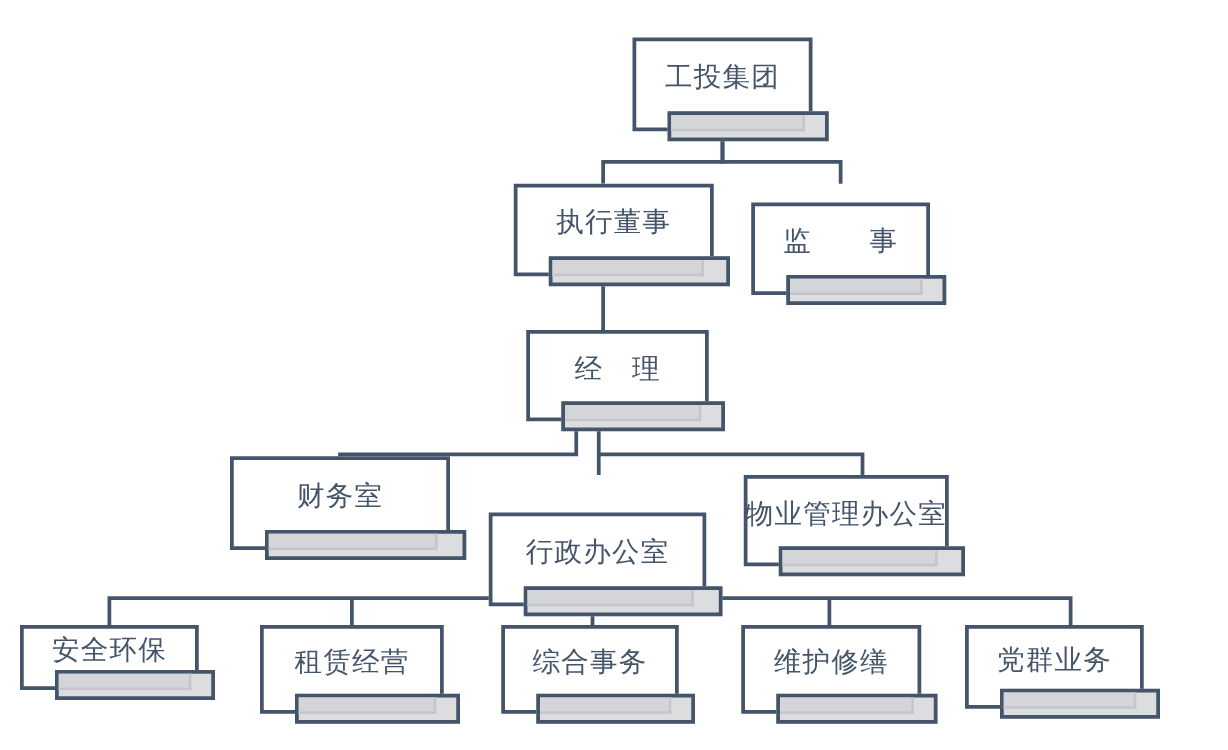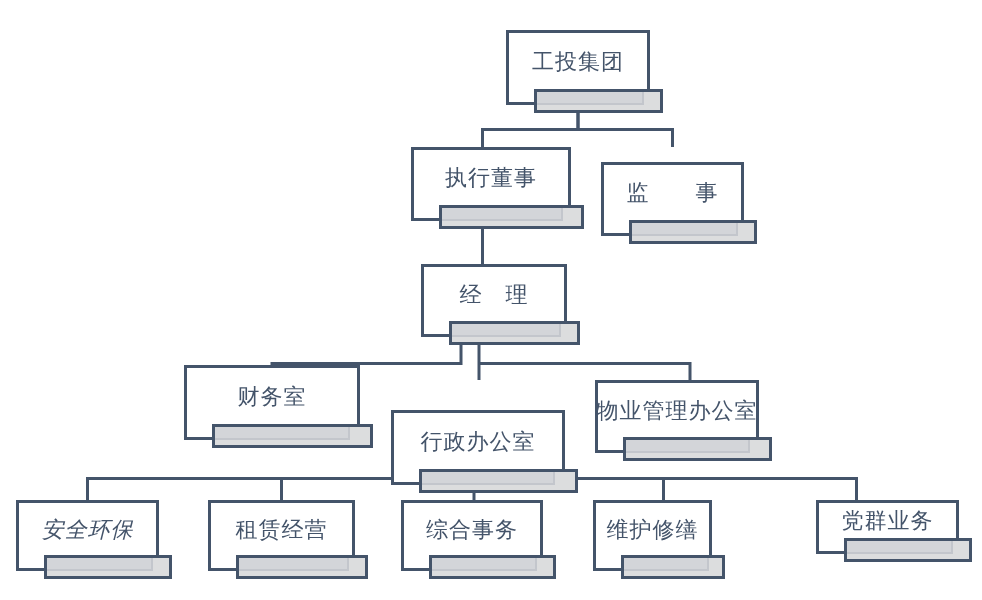--- a/index.html
+++ b/index.html
@@ -36,25 +36,25 @@
     border-right:2px solid var(--bar-edge);border-bottom:2px solid var(--bar-edge);
   }
   
   .n-group {left:506px;top:30px; width:144px;height:75px;}
   .n-exec  {left:411px;top:147px;width:160px;height:74px;}
   .n-sup   {left:601px;top:162px;width:143px;height:74px;}
   .n-mgr   {left:421px;top:264px;width:146px;height:73px;}
   .n-fin   {left:184px;top:365px;width:176px;height:75px;padding-left:32px;}
   .n-adm   {left:391px;top:380px;width:174px;height:75px;margin-top:30px;}
   .n-prop  {left:595px;top:380px;width:164px;height:73px;}
-  .n-safe  {left:16px; top:500px;width:143px;height:71px;font-style:italic;}
+  .n-safe  {left:16px; top:500px;width:143px;height:52px;}
   .n-lease {left:208px;top:500px;width:147px;height:71px;}
   .n-gen   {left:401px;top:500px;width:142px;height:71px;}
-  .n-maint {left:593px;top:500px;width:119px;height:71px;}
-  .n-party {left:816px;top:500px;width:143px;height:54px;}
+  .n-maint {left:593px;top:500px;width:144px;height:71px;}
+  .n-party {left:772px;top:500px;width:143px;height:67px;}
 </style>
 </head>
 <body>
 
 <div class="canvas">
 
   <svg class="connectors" width="982" height="600" viewBox="0 0 982 600" aria-hidden="true">
     <path d="M578,106 V129.5 H482.5 V147"></path>
     <path d="M578,106 V129.5 H672.5 V147"></path>
     <path d="M482.5,224 V264"></path>

